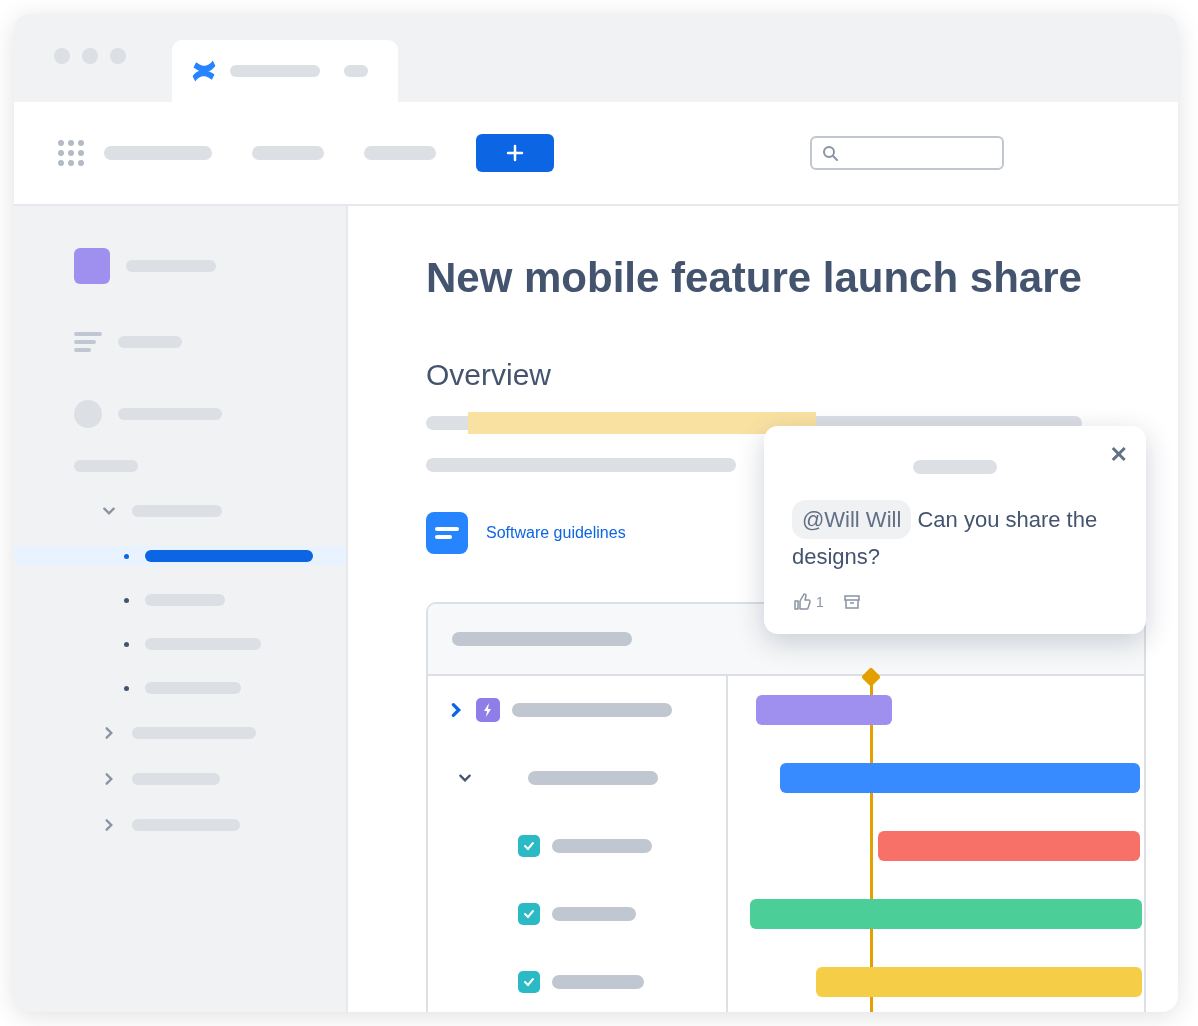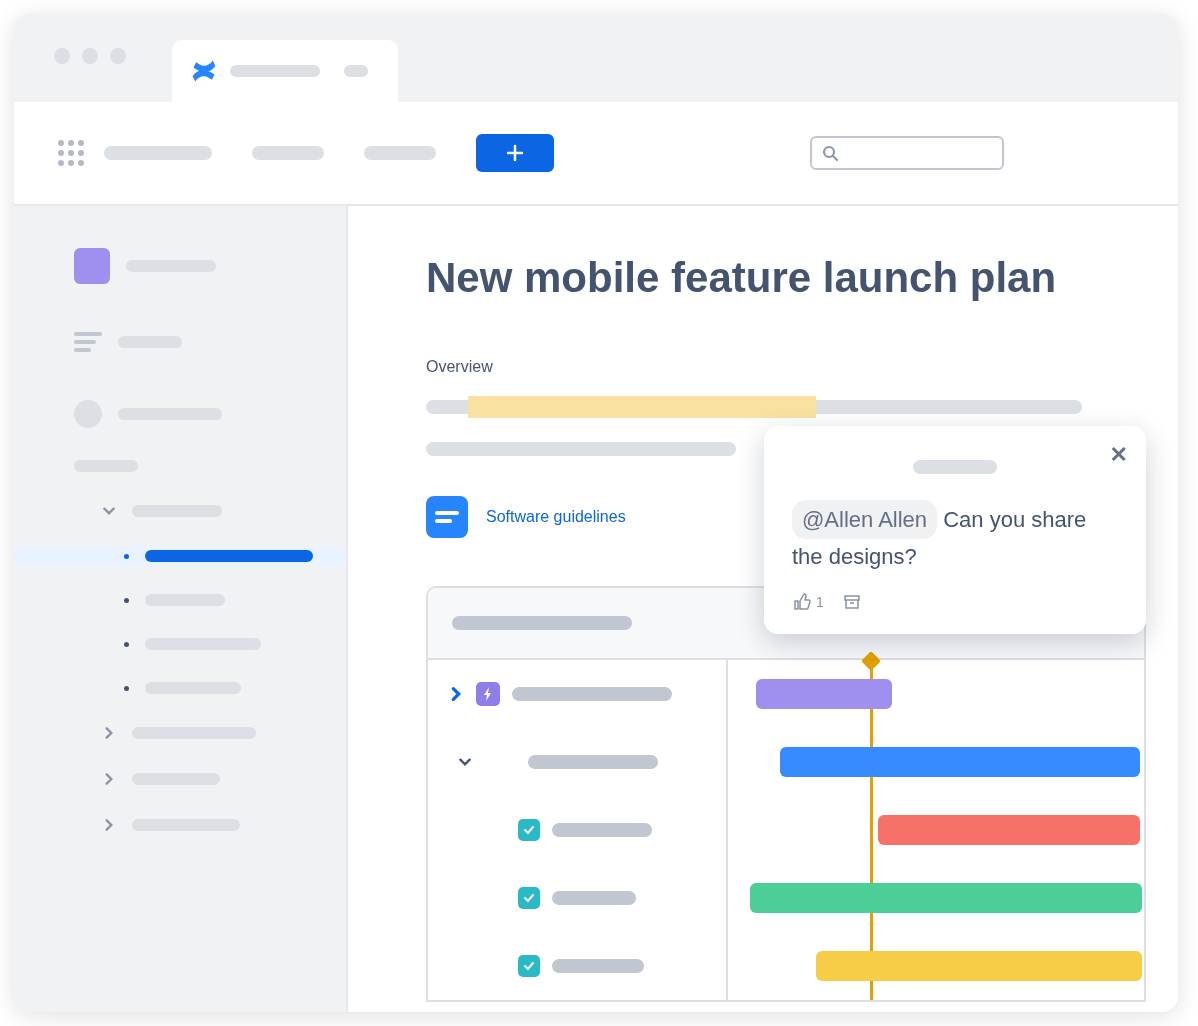--- a/index.html
+++ b/index.html
@@ -207,21 +207,21 @@
       position: relative;
       overflow: hidden;
     }
     .page-title {
       font-size: 42px;
       font-weight: 600;
       color: #44546f;
       margin-bottom: 56px;
     }
     .section-title {
-      font-size: 16px;
+      font-size: 30px;
       font-weight: 500;
       color: #44546f;
       margin-bottom: 24px;
     }
     .highlight-bar {
       position: relative;
       height: 14px;
       width: 656px;
       background: #dcdfe4;
       border-radius: 7px;
@@ -551,21 +551,21 @@
 
       <div class="sb-row sb-indent-1">
         <svg class="sb-chevron" viewBox="0 0 12 12">
             <path d="M4 2l4 4-4 4" stroke="currentColor" stroke-width="2" fill="none" stroke-linecap="round"></path>
           </svg>
         <div class="sb-ph" style="width:108px"></div>
       </div>
     </div>
 
     <div class="main">
-      <h1 class="page-title">New mobile feature launch plan</h1>
+      <h1 class="page-title">New mobile feature launch share</h1>
       <h3 class="section-title">Overview</h3>
 
       <div class="highlight-bar">
         <div class="highlight-fill"></div>
       </div>
       <div class="text-bar"></div>
 
       <div class="link-row">
         <div class="doc-icon">
           <span></span>
@@ -652,21 +652,21 @@
           <div class="gantt-cell-right">
             <div class="bar bar-yellow"></div>
           </div>
         </div>
       </div>
 
       <div class="comment-popup">
         <div class="close-x">✕</div>
         <div class="comment-ph-top"></div>
         <div class="comment-body">
-          <span class="mention">@Allen Allen</span><span> Can you share the designs?</span>
+          <span class="mention">@Will Will</span><span> Can you share the designs?</span>
         </div>
         <div class="comment-actions">
           <div class="like-group">
             <svg width="20" height="20" viewBox="0 0 20 20" fill="none">
               <path d="M6 9v8H3V9h3zm2 8V9l4-7c1 0 2 1 2 2l-1 4h4c1 0 1 1 1 2l-2 6c0 1-1 1-1 1H8z" stroke="currentColor" stroke-width="1.5" stroke-linejoin="round"></path>
             </svg>
             <span class="like-count">1</span>
           </div>
           <svg width="20" height="20" viewBox="0 0 20 20" fill="none">
             <rect x="3" y="4" width="14" height="4" stroke="currentColor" stroke-width="1.5"></rect>

